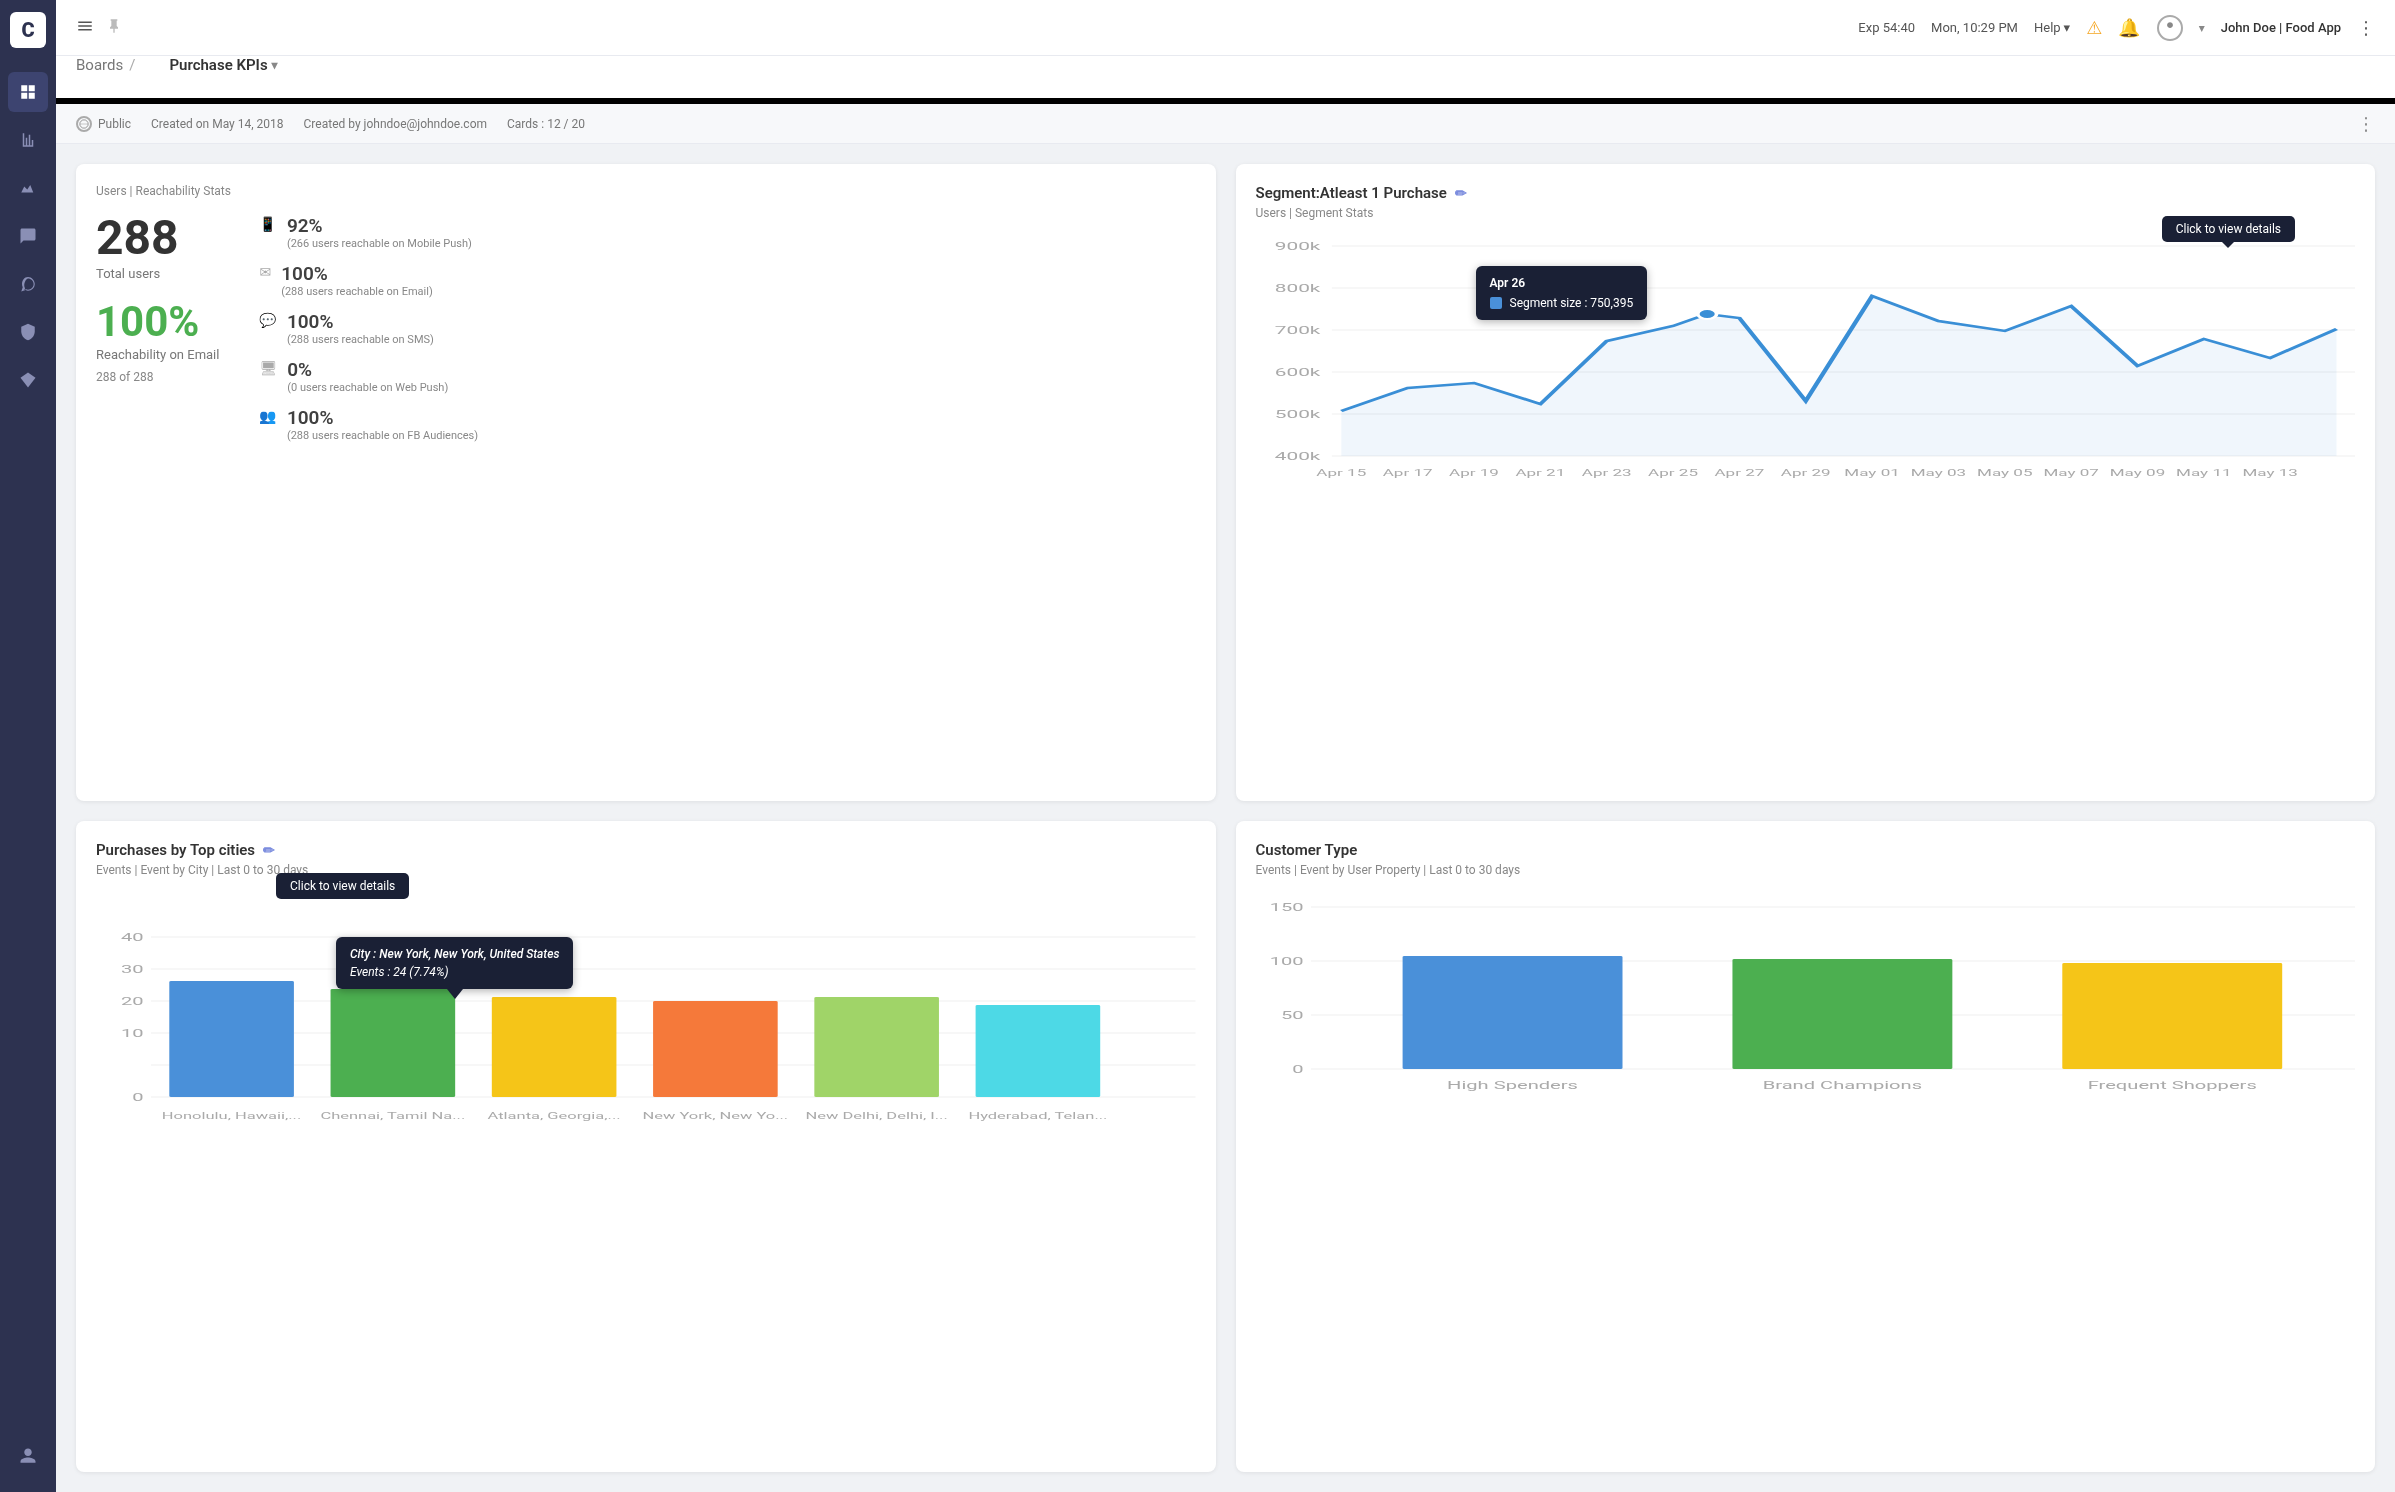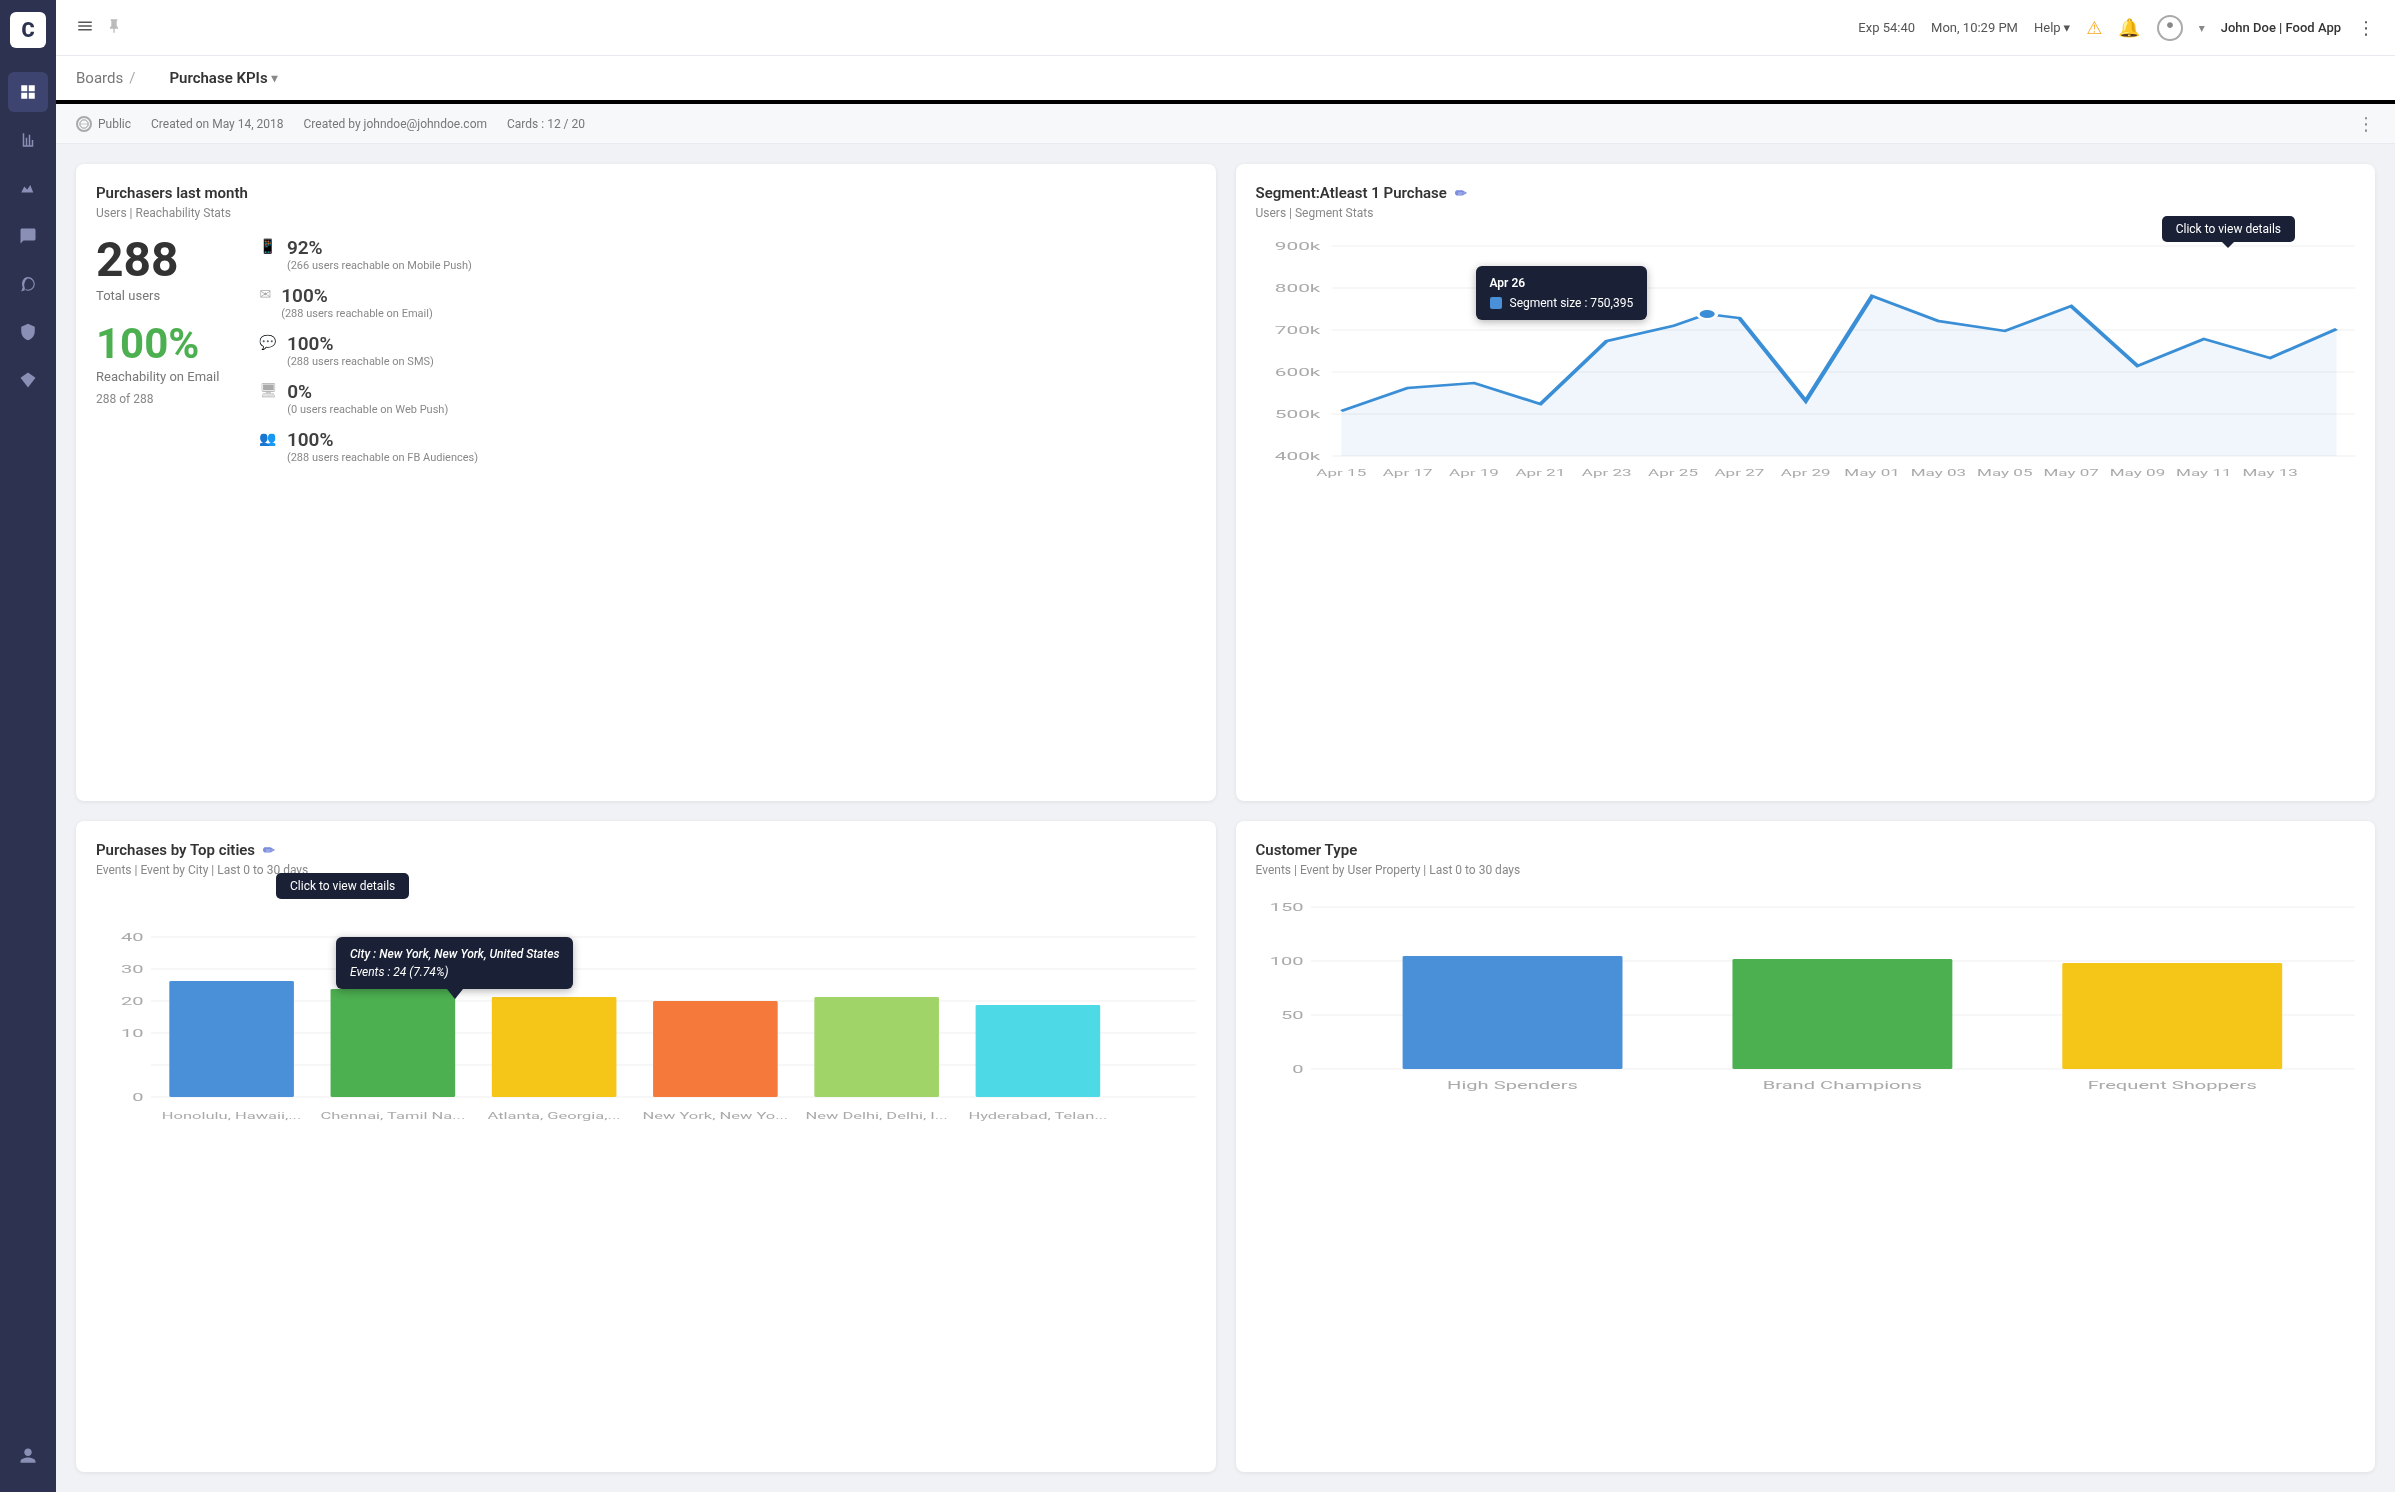--- a/index.html
+++ b/index.html
@@ -62,23 +62,23 @@
     .topnav-more { font-size: 18px; color: #555; cursor: pointer; }
     .warn-icon { color: #f5a623; font-size: 18px; }
     .bell-icon { color: #e85555; font-size: 18px; }
     .user-circle { width: 26px; height: 26px; border-radius: 50%; border: 2px solid #aaa; display: flex; align-items: center; justify-content: center; font-size: 11px; color: #555; }
 
     
     .breadcrumb-bar {
       background: #fff;
       height: 48px;
       display: flex;
-      align-items: center;
+      align-items: flex-start;
       padding: 0 20px;
-      border-bottom: 4px solid #000000;
+      border-bottom: 6px solid #000000;
       flex-shrink: 0;
     }
     .breadcrumb { font-size: 15px; color: #555; display: flex; align-items: center; gap: 6px; }
     .breadcrumb-link { color: #777; cursor: pointer; }
     .breadcrumb-sep { color: #aaa; }
     .breadcrumb-current { color: #333; font-weight: 600; cursor: pointer; display: flex; align-items: center; gap: 4px; margin-left: 28px; }
     .breadcrumb-chevron { font-size: 12px; color: #888; }
 
     
     .meta-bar {
@@ -257,23 +257,20 @@
       <span>Cards : 12 / 20</span>
     </div>
     <div class="meta-bar-right">
       <span class="meta-dots">⋮</span>
     </div>
   </div>
 
   <div class="content">
 
     <div class="card">
-      <div class="card-title">
-        <span>Purchasers last month</span>
-      </div>
       <div class="card-subtitle">Users | Reachability Stats</div>
       <div class="purchasers-grid">
         <div class="purchasers-left">
           <div>
             <div class="big-number">288</div>
             <div class="big-label">Total users</div>
           </div>
           <div>
             <div class="big-percent">100%</div>
             <div class="reach-label">Reachability on Email</div>

